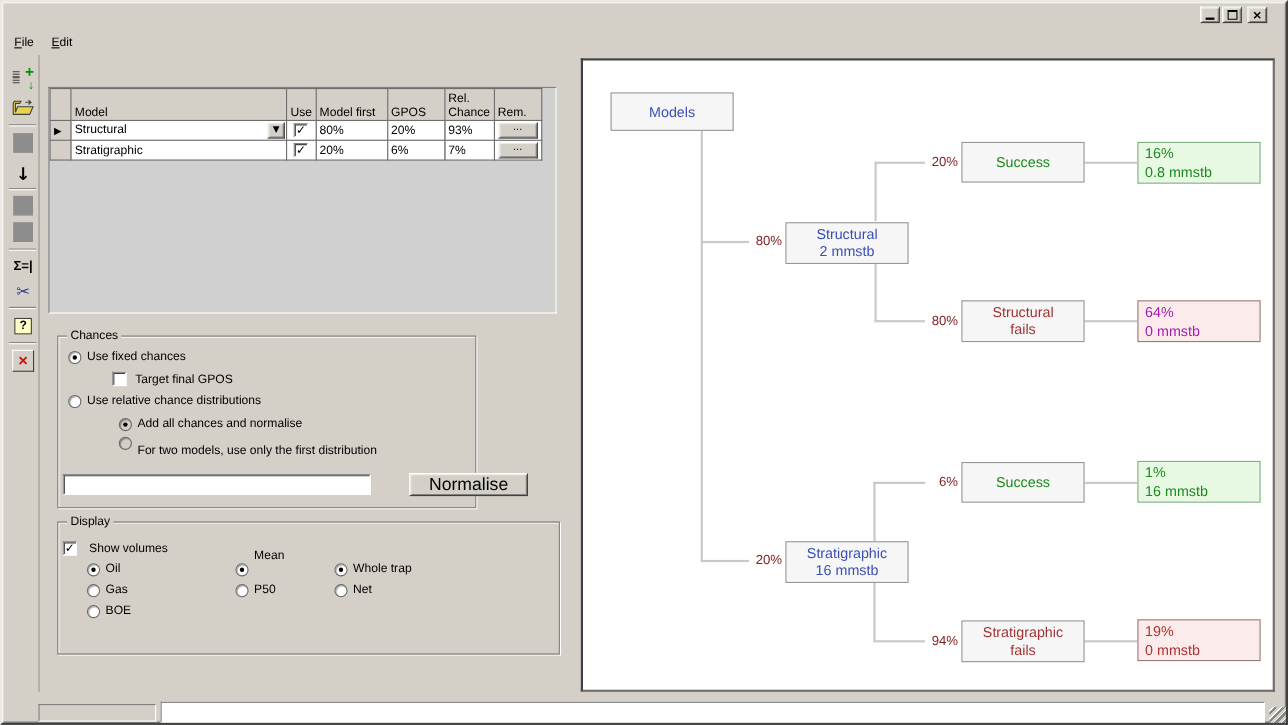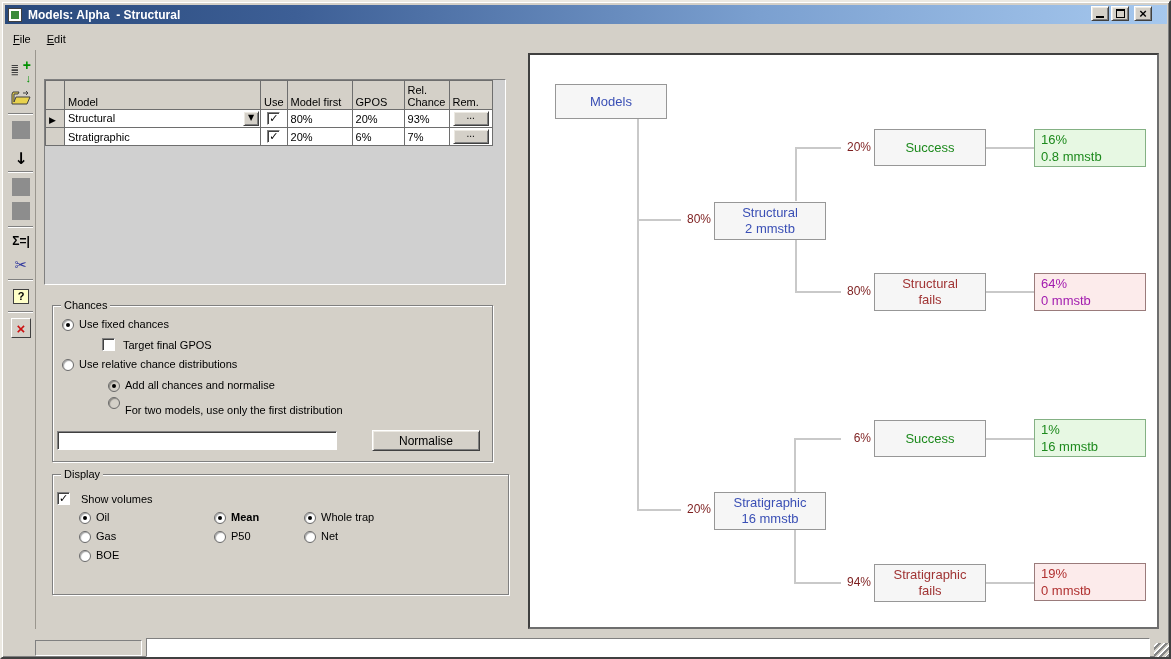--- a/index.html
+++ b/index.html
@@ -79,43 +79,39 @@
   .cbx { position:absolute; width:13px; height:13px; background:#fff;
          border:1px solid; border-color:#808080 #fff #fff #808080; box-shadow: inset 1px 1px 0 #404040;
          display:flex; align-items:center; justify-content:center; }
   .cbx span { font-family:"DejaVu Sans",sans-serif; font-size:11px; font-weight:bold; line-height:11px; }
   .ctl-label { position:absolute; white-space:nowrap;text-align:center; }
   .text-field { position:absolute; background:#fff; border:1px solid; border-color:#808080 #fff #fff #808080;
                 box-shadow: inset 1px 1px 0 #404040; font-size:11px; padding:0 3px;
                 font-family:"Liberation Sans",sans-serif; }
   .push-btn { position:absolute; background:#d4d0c8; border:1px solid; border-color:#fff #404040 #404040 #fff;
               box-shadow: inset 1px 1px 0 #ece9e2, inset -1px -1px 0 #808080;
-              display:flex; align-items:center; justify-content:center; font-size:12px; }
+              display:flex; align-items:center; justify-content:center; font-size:16px; }
   
   .tree-panel { position:absolute; left:526px; top:51px; width:631px; height:576px; background:#fff;
                 border:2px solid; border-color:#404040 #6e6e6e #6e6e6e #404040; }
   .tline { position:absolute; background:#c9c9c9; }
   .tnode { position:absolute; background:#f6f6f6; border:1px solid #979797; display:flex; flex-direction:column;
            align-items:center; justify-content:center; font-size:13px; line-height:16px; text-align:center; }
   .tpct { position:absolute; font-size:12px; text-align:right; }
   .tresult { position:absolute; border:1px solid; font-size:13px; line-height:17px; padding:1px 0 12px 6px; }
   
   .status-cell { position:absolute; border:1px solid; border-color:#808080 #fff #fff #808080; }
   .grip { position:absolute; left:1152px; top:641px; width:15px; height:15px;
           background: repeating-linear-gradient(135deg,#d4d0c8 0 2px,#fff 2px 3px,#868686 3px 5px); }
 </style>
 </head>
 <body>
 
 <div class="window">
 
-  <div class="titlebar">
-    <span class="app-icon"></span>
-    <span class="title-text">Models: Alpha  - Structural</span>
-  </div>
   <div class="winbtn btn-min">
       <span class="glyph-min"></span>
     </div>
   <div class="winbtn btn-max">
       <span class="glyph-max"></span>
     </div>
   <div class="winbtn btn-close">
       <span class="glyph-close">×</span>
     </div>
 
@@ -223,21 +219,21 @@
         <td class="cell">6%</td>
         <td class="cell">7%</td>
         <td class="cell">
               <span class="rem-btn">...</span>
             </td>
       </tr>
     </tbody>
       </table>
   </div>
 
-  <div class="groupbox" style="left:50px; top:303px; width:441px; height:157px;">
+  <div class="groupbox" style="left:50px; top:303px; width:381px; height:157px;">
     <span class="grouplegend">Chances</span>
     <span class="radio sel" style="left:9px; top:13px;"></span>
     <span class="ctl-label" style="left:26px; top:12px;">Use fixed chances</span>
     <span class="cbx" style="left:49px; top:32px;"></span>
     <span class="ctl-label" style="left:70px; top:33px;">Target final GPOS</span>
     <span class="radio" style="left:9px; top:53px;"></span>
     <span class="ctl-label" style="left:26px; top:52px;">Use relative chance distributions</span>
     <span class="radio sel disabled" style="left:55px; top:74px;"></span>
     <span class="ctl-label" style="left:72px; top:73px;">Add all chances and normalise</span>
     <span class="radio disabled" style="left:55px; top:91px;"></span>
@@ -252,21 +248,21 @@
         <span>✓</span>
       </span>
     <span class="ctl-label" style="left:28px; top:18px;">Show volumes</span>
     <span class="radio sel" style="left:26px; top:37px;"></span>
     <span class="ctl-label" style="left:43px; top:36px;">Oil</span>
     <span class="radio" style="left:26px; top:56px;"></span>
     <span class="ctl-label" style="left:43px; top:55px;">Gas</span>
     <span class="radio" style="left:26px; top:75px;"></span>
     <span class="ctl-label" style="left:43px; top:74px;">BOE</span>
     <span class="radio sel" style="left:161px; top:37px;"></span>
-    <span class="ctl-label" style="left:178px; top:36px;font-weight:bold;">Mean</span>
+    <span class="ctl-label" style="left:178px; top:24px;">Mean</span>
     <span class="radio" style="left:161px; top:56px;"></span>
     <span class="ctl-label" style="left:178px; top:55px;">P50</span>
     <span class="radio sel" style="left:251px; top:37px;"></span>
     <span class="ctl-label" style="left:268px; top:36px;">Whole trap</span>
     <span class="radio" style="left:251px; top:56px;"></span>
     <span class="ctl-label" style="left:268px; top:55px;">Net</span>
   </div>
 
   <div class="tree-panel">
 

